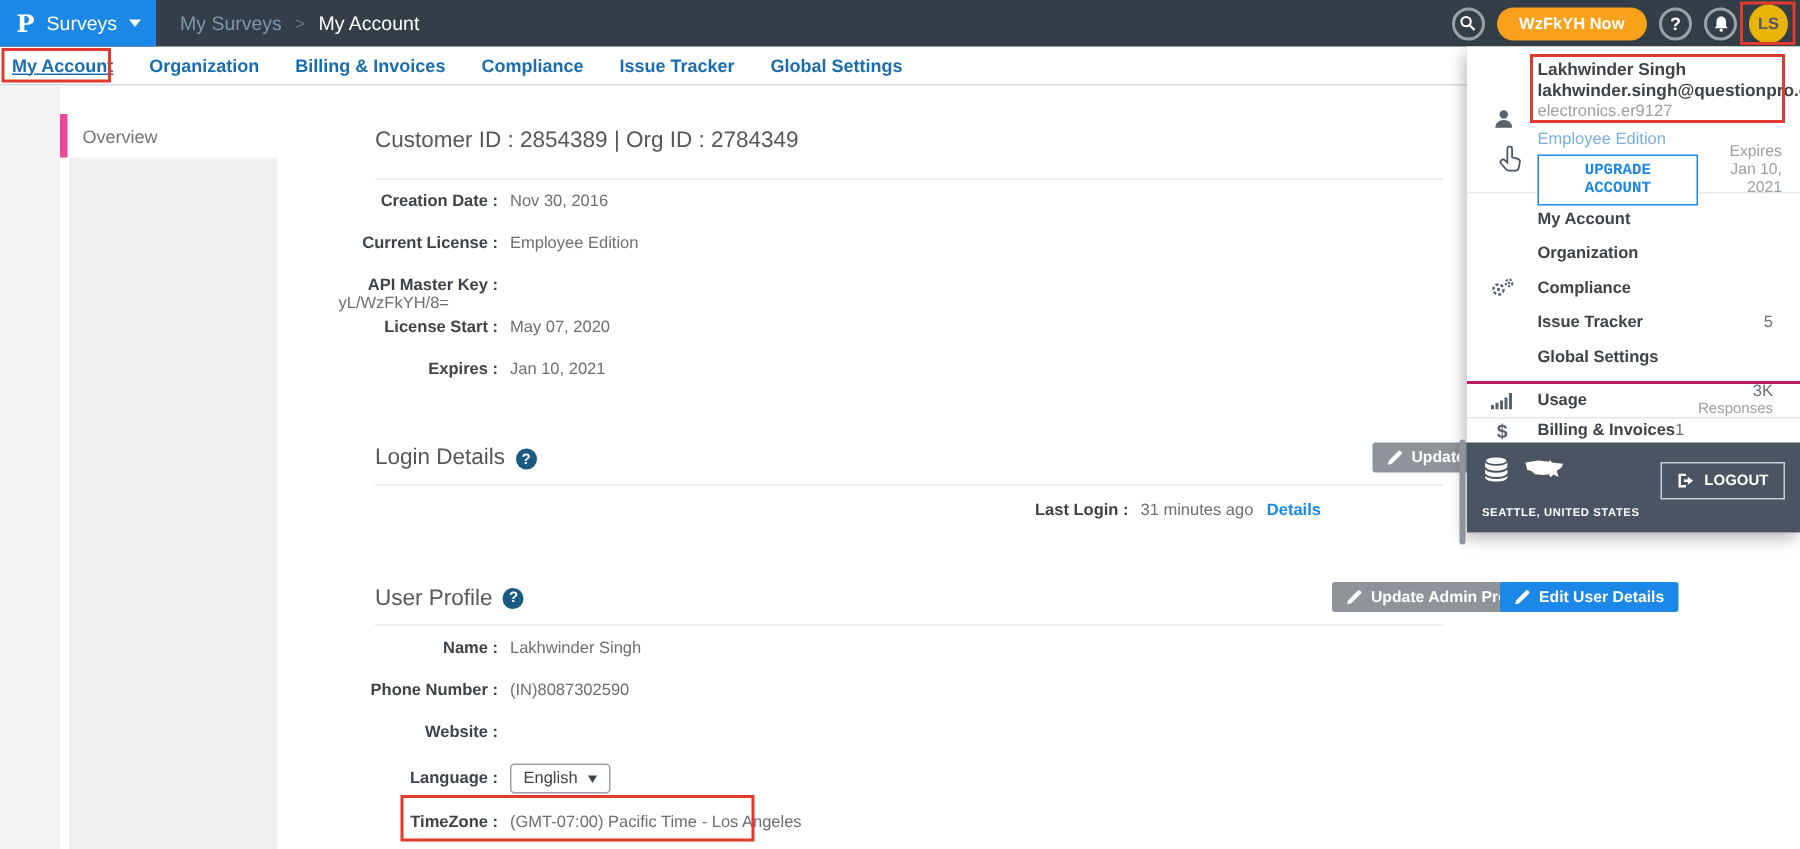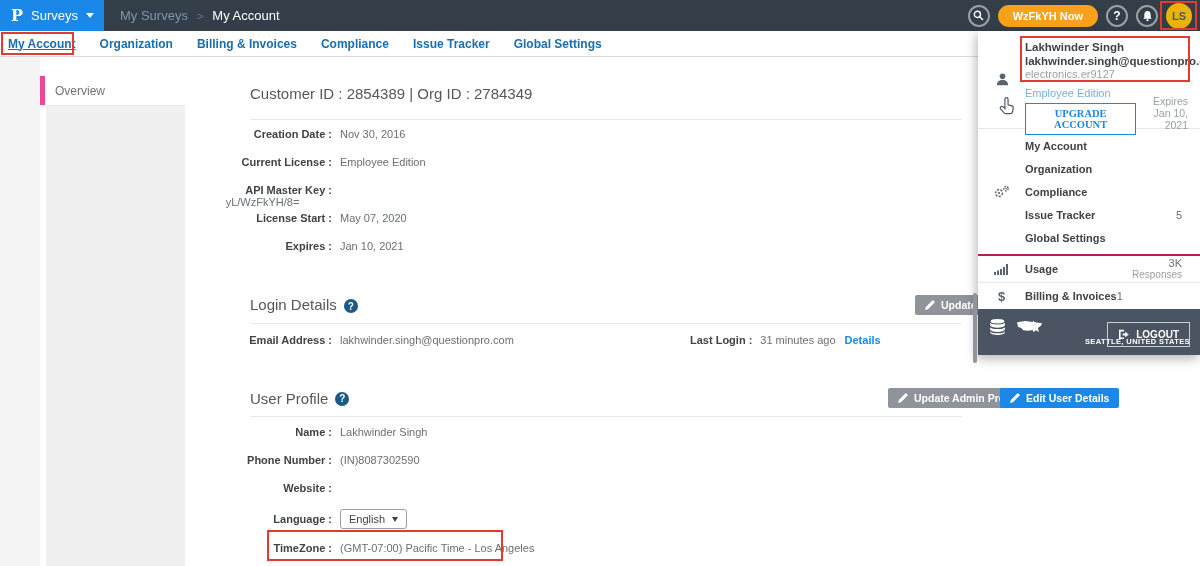--- a/index.html
+++ b/index.html
@@ -70,42 +70,42 @@
   
   .dd { position:absolute; left:978px; top:31px; width:222px; height:324px; background:#fff;
         box-shadow:-2px 4px 10px rgba(0,0,0,.28); z-index:50; display:flex; flex-direction:column; }
   .dd-head { position:relative; height:97px; padding:9px 12px 0 47px; }
   .dd-name, .dd-email { font-size:11.5px; font-weight:bold; color:#3e4347; line-height:14px; }
   .dd-user { font-size:11px; color:#9aa0a6; line-height:13px; }
   .dd-edition { font-size:11px; color:#79aede; margin-top:6px; cursor:pointer; }
   .dd-upg-row { display:flex; align-items:flex-start; margin-top:4px; }
   .upg-btn { border:1px solid #1b87e6; background:#fff; color:#1b87e6; font-weight:bold;
              font-size:10.5px; padding:4px 9px; cursor:pointer;
-             font-family:Liberation Serif, serif; }
+             font-family:Liberation Mono, monospace; }
   .dd-expires { margin-left:auto; text-align:right; font-size:10.5px; color:#9aa0a6;
                 line-height:12px; margin-top:-8px; }
   .dd-person { position:absolute; left:17px; top:41px; }
   .dd-cursor { position:absolute; left:21px; top:66px; }
   .dd-menu { border-top:1px solid #e7e7e7; padding:5px 0; }
   .dd-row { height:23px; display:flex; align-items:center; font-size:11px; font-weight:bold;
             color:#3e4347; cursor:pointer; }
   .dd-ico { width:47px; display:flex; justify-content:center; align-items:center; color:#5a646e; }
   .dd-row .lbl { flex:1; }
   .dd-badge { padding-right:18px; font-weight:normal; color:#6a6f73; }
   .dd-usage { border-top:2px solid #be185d; height:31px; display:flex; align-items:center;
               font-size:11px; font-weight:bold; cursor:pointer; }
   .dd-right2 { margin-left:auto; padding-right:18px; text-align:right; line-height:11px; }
   .dd-right2 .v { font-size:11px; color:#6a6f73; font-weight:normal; }
   .dd-right2 .u { font-size:10px; color:#9aa0a6; font-weight:normal; }
   .dd-billing { border-top:1px solid #e7e7e7; height:29px; display:flex; align-items:center;
                 font-size:11px; font-weight:bold; cursor:pointer; }
   .dollar { font-size:13px; font-weight:bold; color:#5a646e; }
   .dd-footer { margin-top:auto; flex:1; background:#4a5462; position:relative; padding:9px 10px; }
   .foot-icons { display:flex; gap:9px; align-items:flex-end; }
-  .loc { font-size:7.5px; color:#fff; font-weight:bold; letter-spacing:.4px; margin-top:1px;text-align:right; }
+  .loc { font-size:7.5px; color:#fff; font-weight:bold; letter-spacing:.4px; margin-top:15px; }
   .logout-btn { position:absolute; right:10px; top:13px; border:1px solid #c9ced4;
                 background:transparent; color:#fff; font-size:10px; font-weight:bold;
                 padding:6px 10px; display:flex; align-items:center; gap:6px; cursor:pointer;
                 font-family:"Liberation Sans",sans-serif; }
 
   
   .redbox { position:absolute; border:2px solid #e23a2e; z-index:70; pointer-events:none; }
   .scroll-thumb { position:absolute; left:973px; top:293px; width:4px; height:70px;
                   background:#8e959c; z-index:55; border-radius:2px; }
 </style>
@@ -195,24 +195,20 @@
         <span>?</span>
       </span>
   </div>
   <button class="btn gray" style="position:absolute; left:730px; top:238px; width:140px; justify-content:flex-start;">
     <svg width="10" height="10" viewBox="0 0 12 12">
         <path fill="#fff" d="M0 12l1-3.5L8.8.7a1 1 0 0 1 1.4 0l1.1 1.1a1 1 0 0 1 0 1.4L3.5 11z"></path>
       </svg>
     <span>Update Em</span>
   </button>
   <div class="divider" style="top:266px;"></div>
-  <div class="frow" style="top:277px;">
-    <span class="flabel">Email Address :</span>
-    <span class="fvalue">lakhwinder.singh@questionpro.com</span>
-  </div>
   <div class="frow" style="top:277px; left:505px;">
     <span style="font-weight:bold;">Last Login :</span>
     <span class="fvalue">31 minutes ago</span>
     <span class="link" style="margin-left:9px;">Details</span>
   </div>
 
   <div class="sec-title" style="top:333px;">
     <span>User Profile</span>
     <span class="help">
         <span>?</span>

